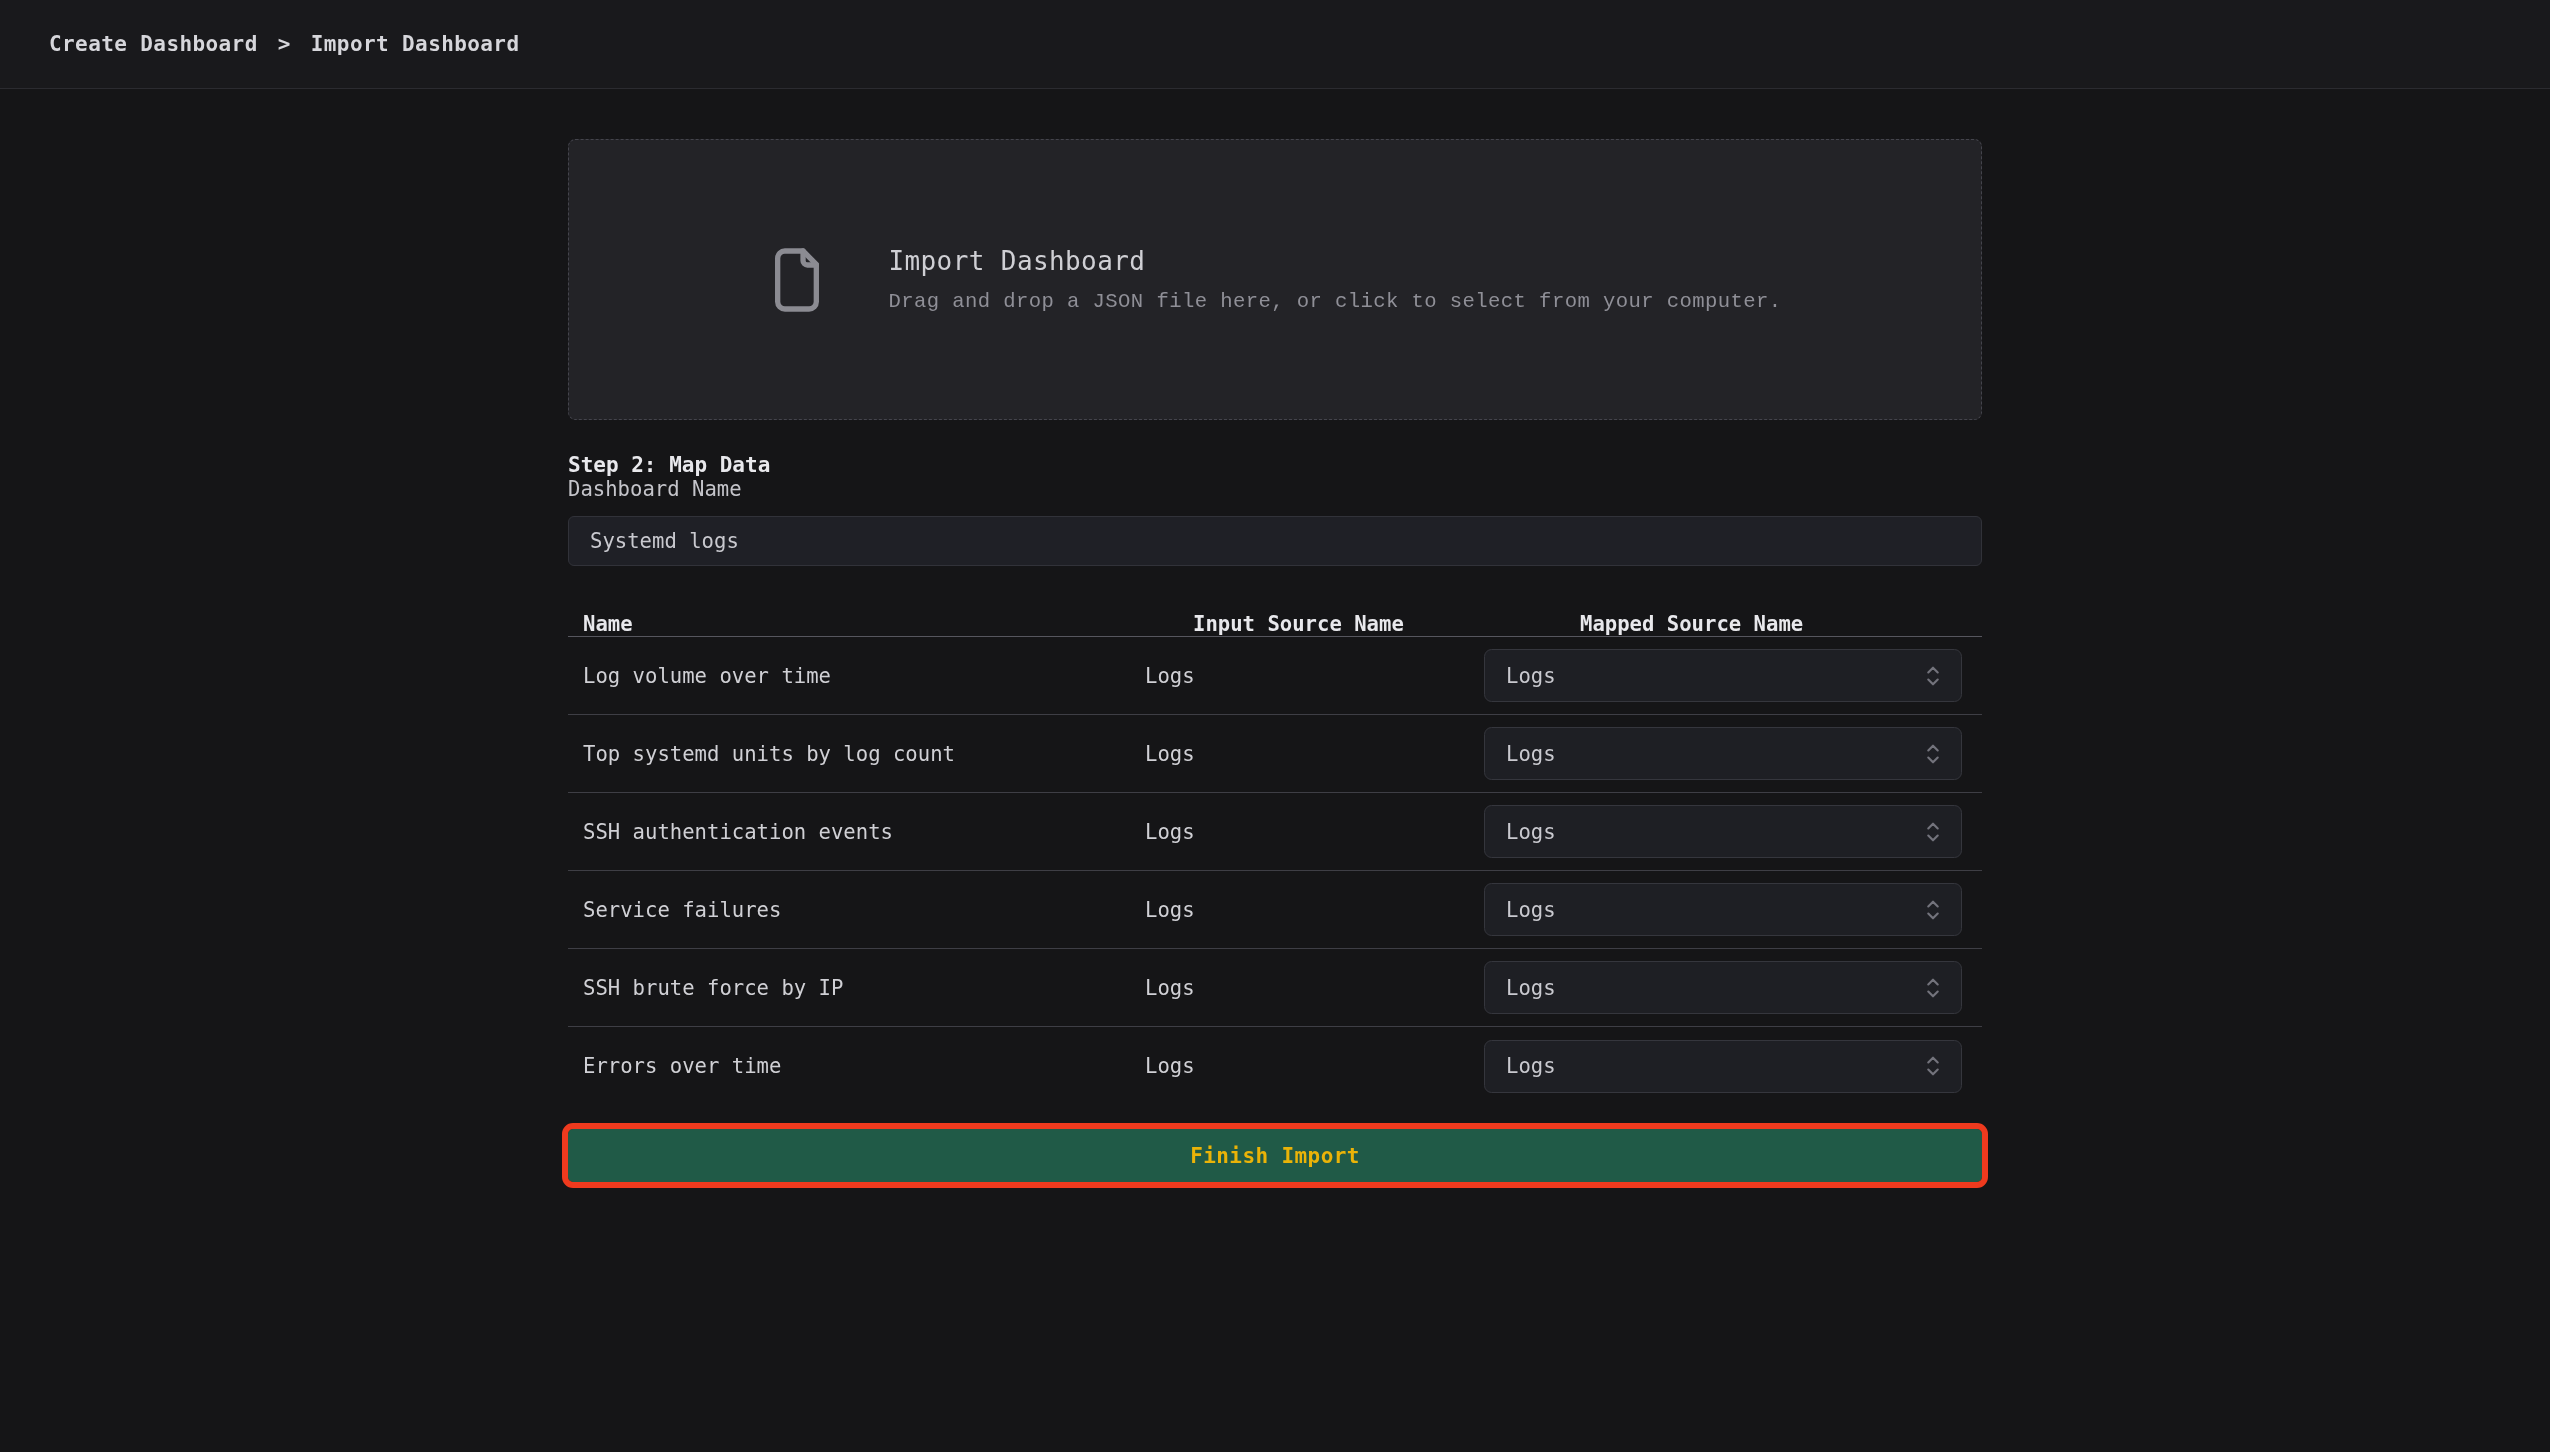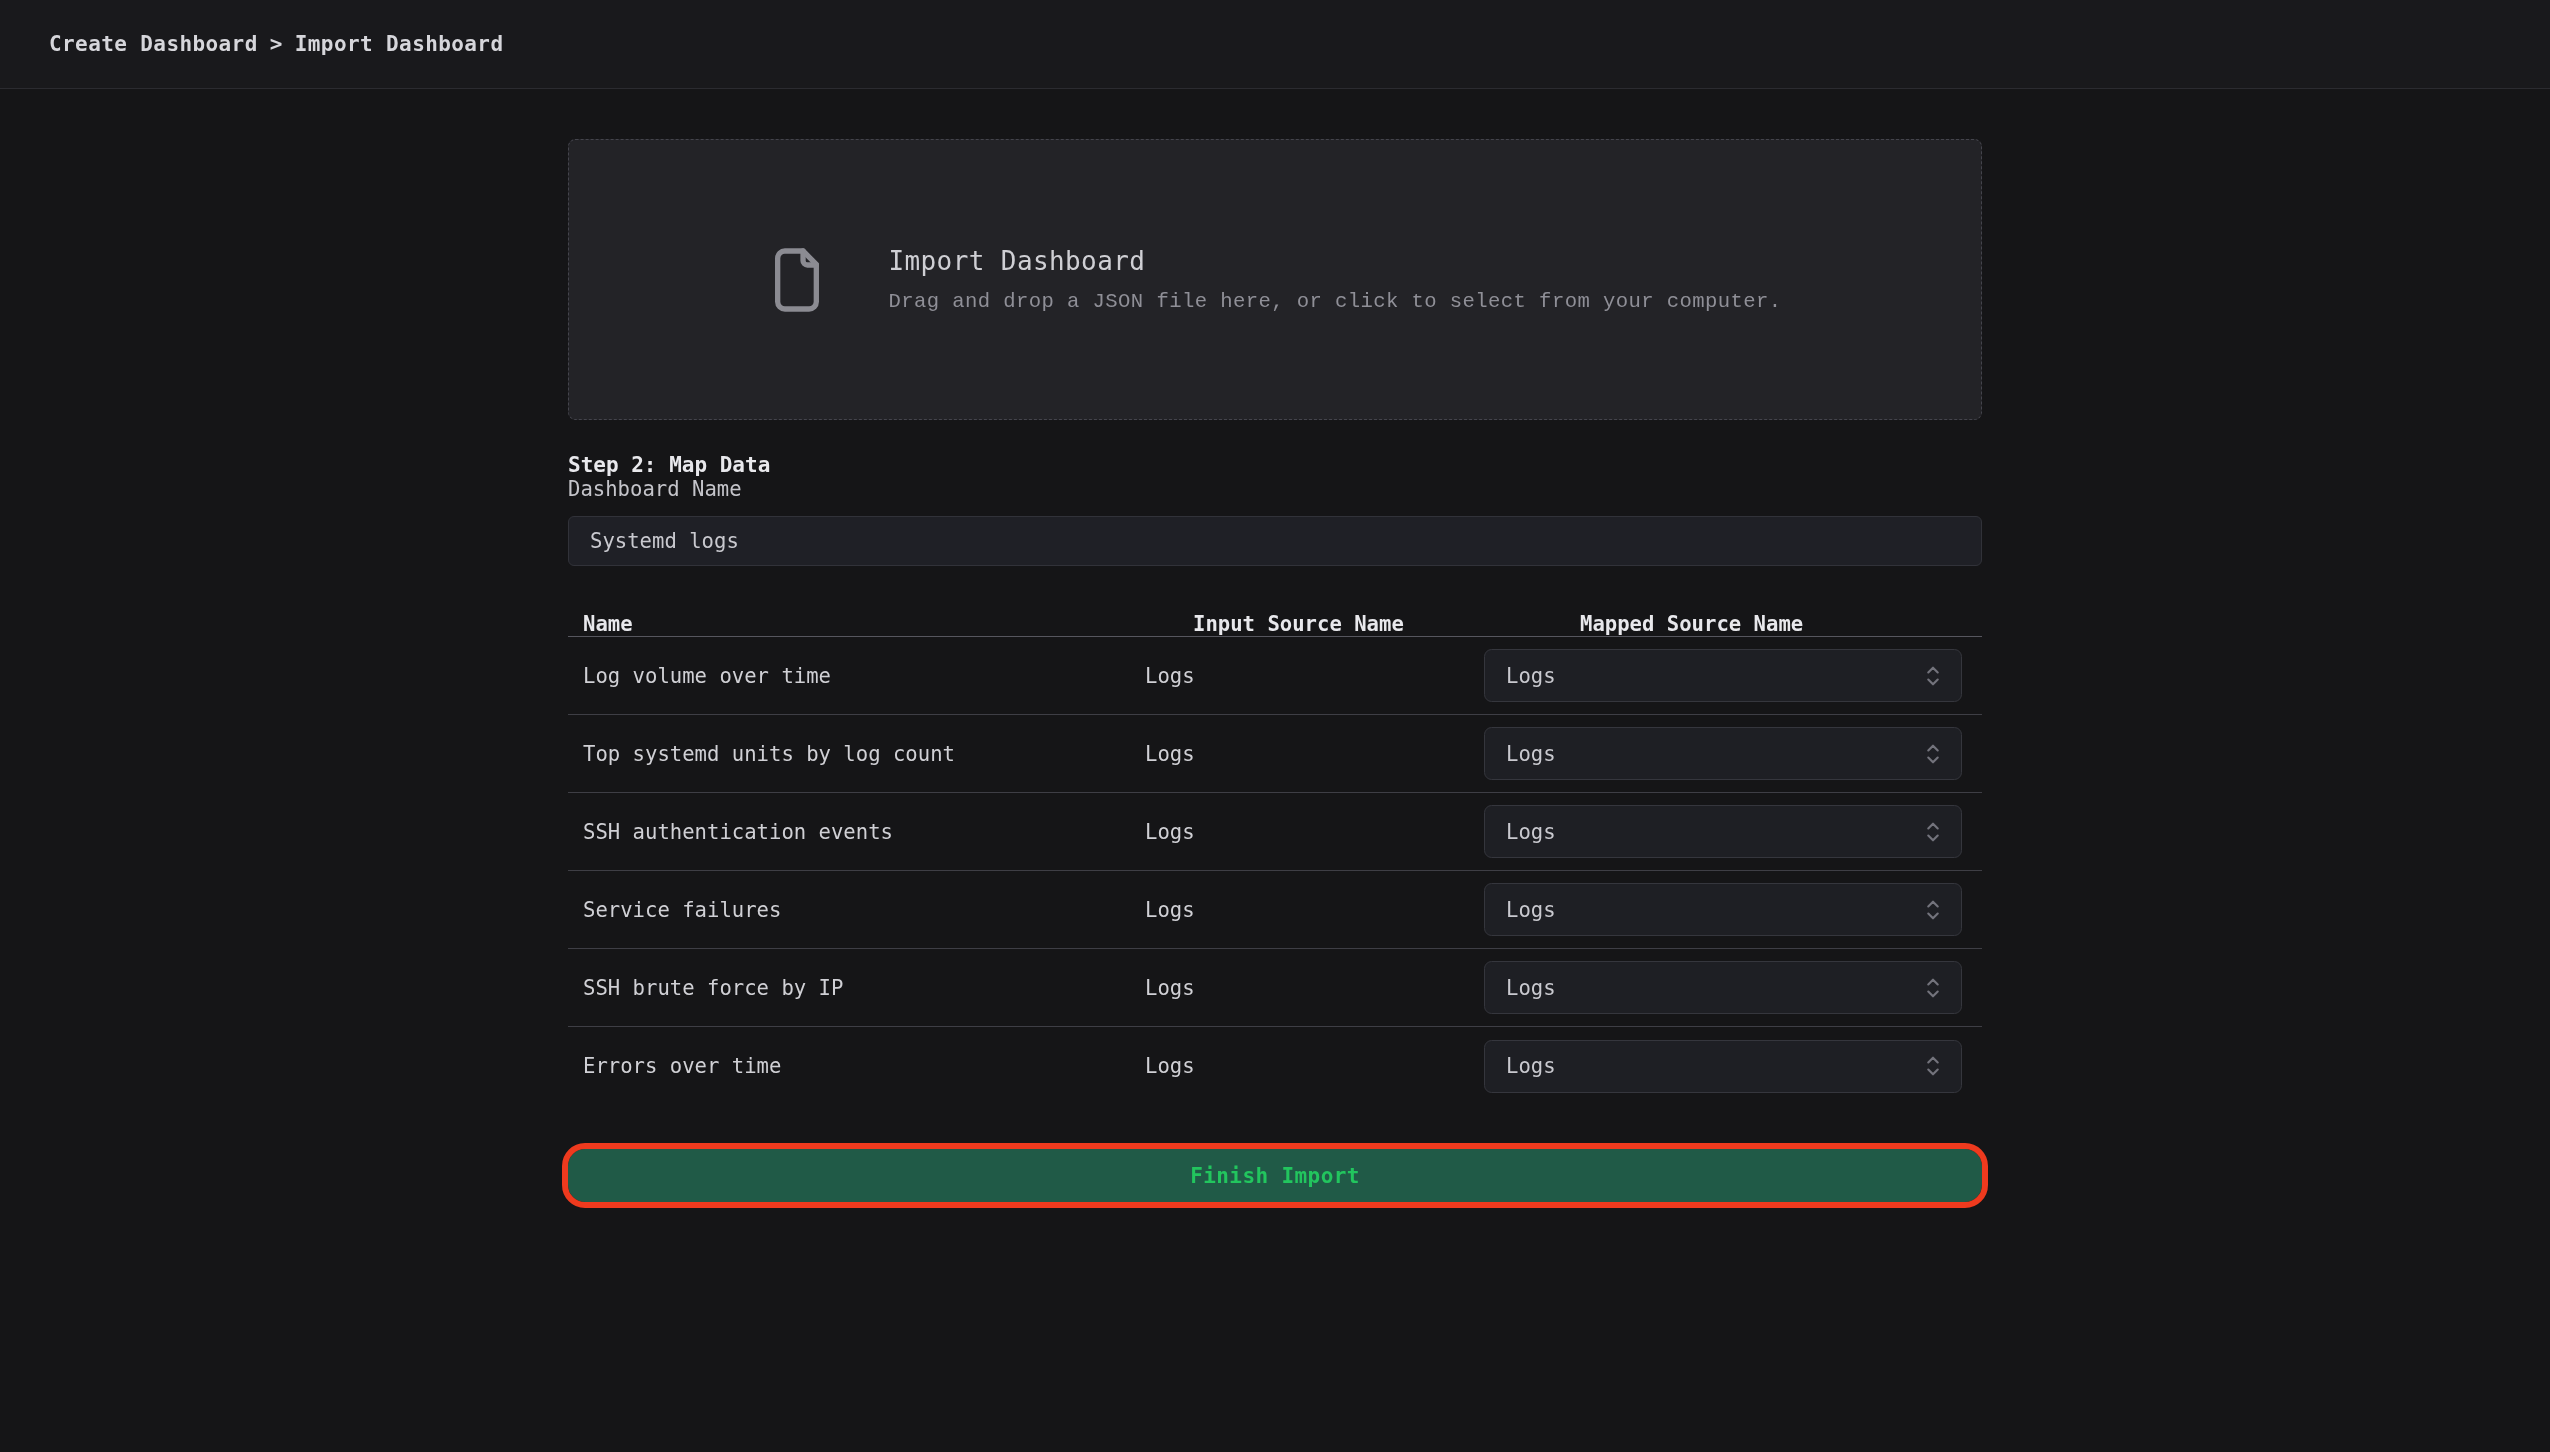--- a/index.html
+++ b/index.html
@@ -18,21 +18,21 @@
     border-bottom: 1.5px solid #2b2b30;
     display: flex;
     align-items: center;
     padding-left: 49px;
   }
   .breadcrumb {
     font-size: 21px;
     font-weight: bold;
     color: #d6d6db;
     display: flex;
-    gap: 12px;
+    gap: 20px;
     align-items: center;
     letter-spacing: 0.4px;
     text-align: center;
   }
   .breadcrumb .sep { color: #d6d6db; font-weight: bold; }
 
   
   .main {
     width: 1414px;
     margin: 50px auto 0 auto;
@@ -132,30 +132,29 @@
   
   .finish-wrap {
     margin-top: 24px;
     position: relative;
   }
   .finish-btn {
     width: 100%;
     height: 53px;
     background: #205a47;
     border: none;
-    border-radius: 17px;
-    color: #22c55e;
+    border-radius: 5px;
+    color: #eab308;
     font-size: 21px;
     font-weight: bold;
     font-family: inherit;
     letter-spacing: 0.4px;
     cursor: pointer;
     outline: 6.9px solid #ee3a1e;
     outline-offset: 0.8px;
-    margin-top: 20px;
   }
 </style>
 </head>
 <body>
 
 <header class="topbar">
   <nav class="breadcrumb">
     <span>Create Dashboard</span>
     <span class="sep">&gt;</span>
     <span>Import Dashboard</span>

